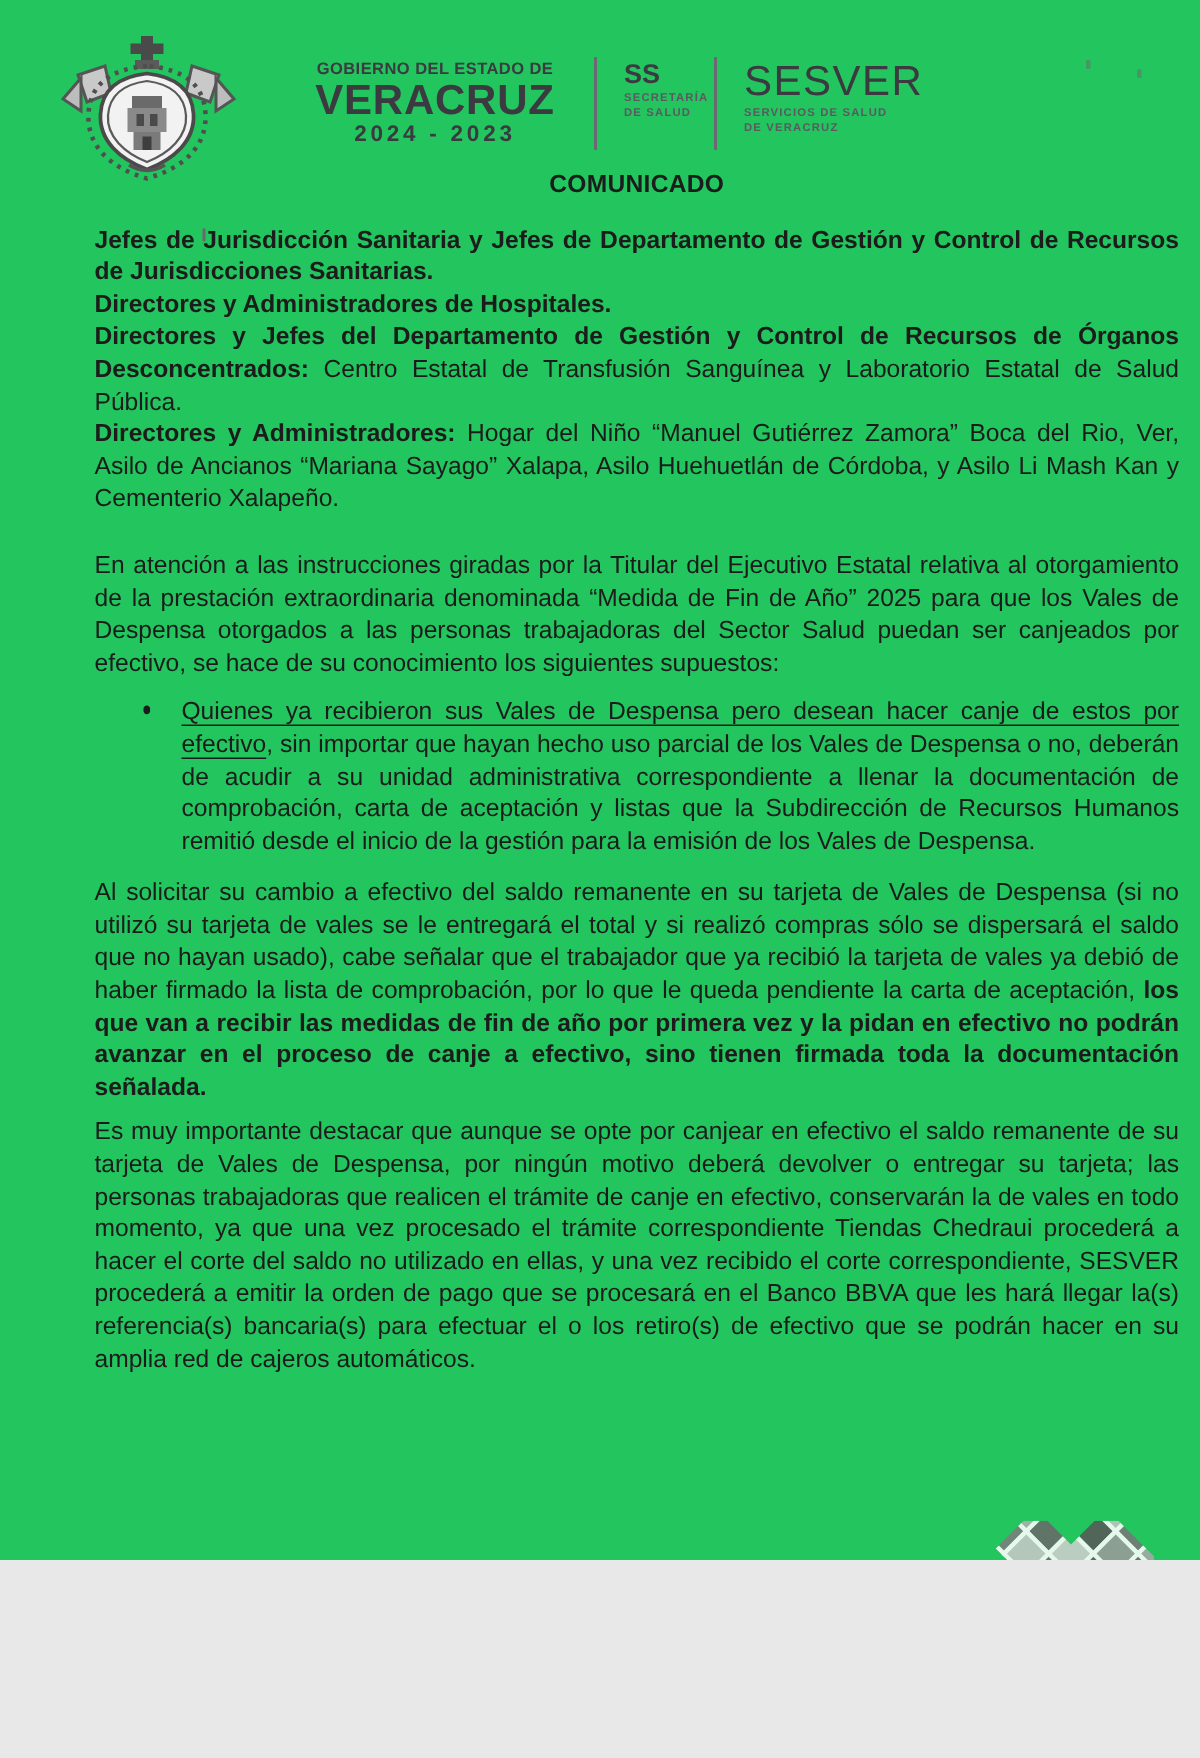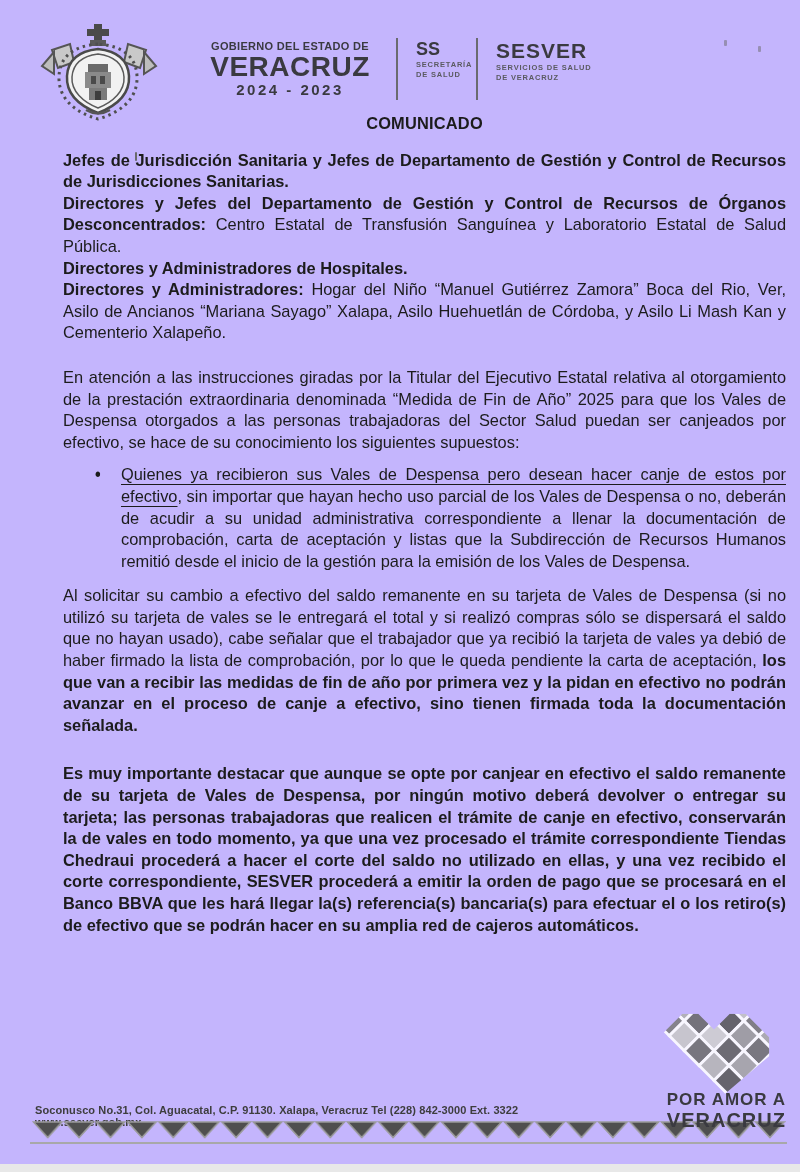--- a/index.html
+++ b/index.html
@@ -2,42 +2,42 @@
 <html><head>
 <meta charset="utf-8">
 <style>
   * { margin: 0; padding: 0; box-sizing: border-box; }
   html, body { background: #e8e8e8; }
   body { font-family: "Liberation Sans", sans-serif; }
 
   .page {
     position: relative;
     width: 800px;
-    height: 1164px;
+    height: 1040px;
     margin: 0 auto;
-    background: #c4b5fd;
+    background: #22c55e;
     color: #1c1c1c;
     overflow: hidden;
   }
 
   
   .header { position: absolute; top: 20px; left: 28px; right: 15px; height: 100px; }
   .coat { position: absolute; left: 2px; top: 2px; }
   .gov-block { position: absolute; left: 172px; top: 20px; width: 180px; text-align: center; color: #3a3a40; }
   .gov-line1 { font-size: 11px; font-weight: 700; letter-spacing: 0.3px; }
   .gov-line2 { font-size: 28px; font-weight: 800; letter-spacing: 0.5px; line-height: 1.05; }
   .gov-line3 { font-size: 15px; font-weight: 800; letter-spacing: 2.5px; }
   .hdr-div { position: absolute; top: 18px; width: 1.5px; height: 62px; background: #6a6a70; }
   .div1 { left: 368px; }
   .div2 { left: 448px; }
   .ss-block { position: absolute; left: 388px; top: 20px; color: #3a3a40; }
   .ss-acr { font-size: 18px; font-weight: 800; line-height: 1; }
   .sub-line { font-size: 7.5px; font-weight: 600; letter-spacing: 0.8px; color: #5a5a60; margin-top: 2px; line-height: 1.3; }
   .sesver-block { position: absolute; left: 468px; top: 20px; color: #3a3a40; }
-  .sesver-acr { font-size: 21px; font-weight: 700; letter-spacing: 1px; line-height: 1; }
+  .sesver-acr { font-size: 28px; font-weight: 400; letter-spacing: 1px; line-height: 1; }
 
   
   .content {
     position: absolute;
     top: 113px; left: 63px; width: 723px;
     font-size: 16.4px; line-height: 21.6px;
     z-index: 2;
   }
   .title { text-align: center; font-weight: 700; letter-spacing: 0.2px; }
   .dateline { text-align: right; margin-top: 1px; }
@@ -45,21 +45,21 @@
   .addressees p { text-align: justify; }
   b { font-weight: 700; }
   .para { text-align: justify; }
   .intro { margin-top: 23px; }
   .bullet-row { position: relative; padding-left: 58px; margin-top: 10px; text-align: justify; }
   .bullet-glyph { position: absolute; left: 32px; top: 0; }
   .u { text-decoration: underline; text-underline-offset: 3.5px; text-decoration-thickness: 1.2px; }
   .validity { margin-top: 11px; }
   .b2 { margin-top: 11px; }
   .exchange { margin-top: 13px; }
-  .important { margin-top: 27px; font-weight: bold; }
+  .important { margin-top: 8px; }
 
   
   .heart-wrap { position: absolute; left: 648px; top: 998px; z-index: 1; }
 
   
   .slogan { position: absolute; right: 14px; top: 1090px; text-align: center; color: #3a3a40; z-index: 3; }
   .slogan-l1 { font-size: 17px; font-weight: 700; letter-spacing: 1px; }
   .slogan-l2 { font-size: 20px; font-weight: 800; letter-spacing: 1px; line-height: 1; }
   .footer-address {
     position: absolute; left: 35px; top: 1104px; width: 560px;
@@ -173,22 +173,22 @@
       </g>
     </svg>
   </div>
 
   <div class="content">
 
     <div class="title">COMUNICADO</div>
 
     <div class="addressees">
       <p><b>Jefes de Jurisdicción Sanitaria y Jefes de Departamento de Gestión y Control de Recursos de Jurisdicciones Sanitarias.</b></p>
+      <p><b>Directores y Administradores de Hospitales.</b></p>
       <p><b>Directores y Jefes del Departamento de Gestión y Control de Recursos de Órganos Desconcentrados:</b><span> Centro Estatal de Transfusión Sanguínea y Laboratorio Estatal de Salud Pública.</span></p>
-      <p><b>Directores y Administradores de Hospitales.</b></p>
       <p><b>Directores y Administradores:</b><span> Hogar del Niño “Manuel Gutiérrez Zamora” Boca del Rio, Ver, Asilo de Ancianos “Mariana Sayago” Xalapa, Asilo Huehuetlán de Córdoba, y Asilo Li Mash Kan y Cementerio Xalapeño.</span></p>
     </div>
 
     <p class="para intro">En atención a las instrucciones giradas por la Titular del Ejecutivo Estatal relativa al otorgamiento de la prestación extraordinaria denominada “Medida de Fin de Año” 2025 para que los Vales de Despensa otorgados a las personas trabajadoras del Sector Salud puedan ser canjeados por efectivo, se hace de su conocimiento los siguientes supuestos:</p>
 
     <div class="bullet-row">
       <span class="bullet-glyph">•</span>
     </div>
 
 

